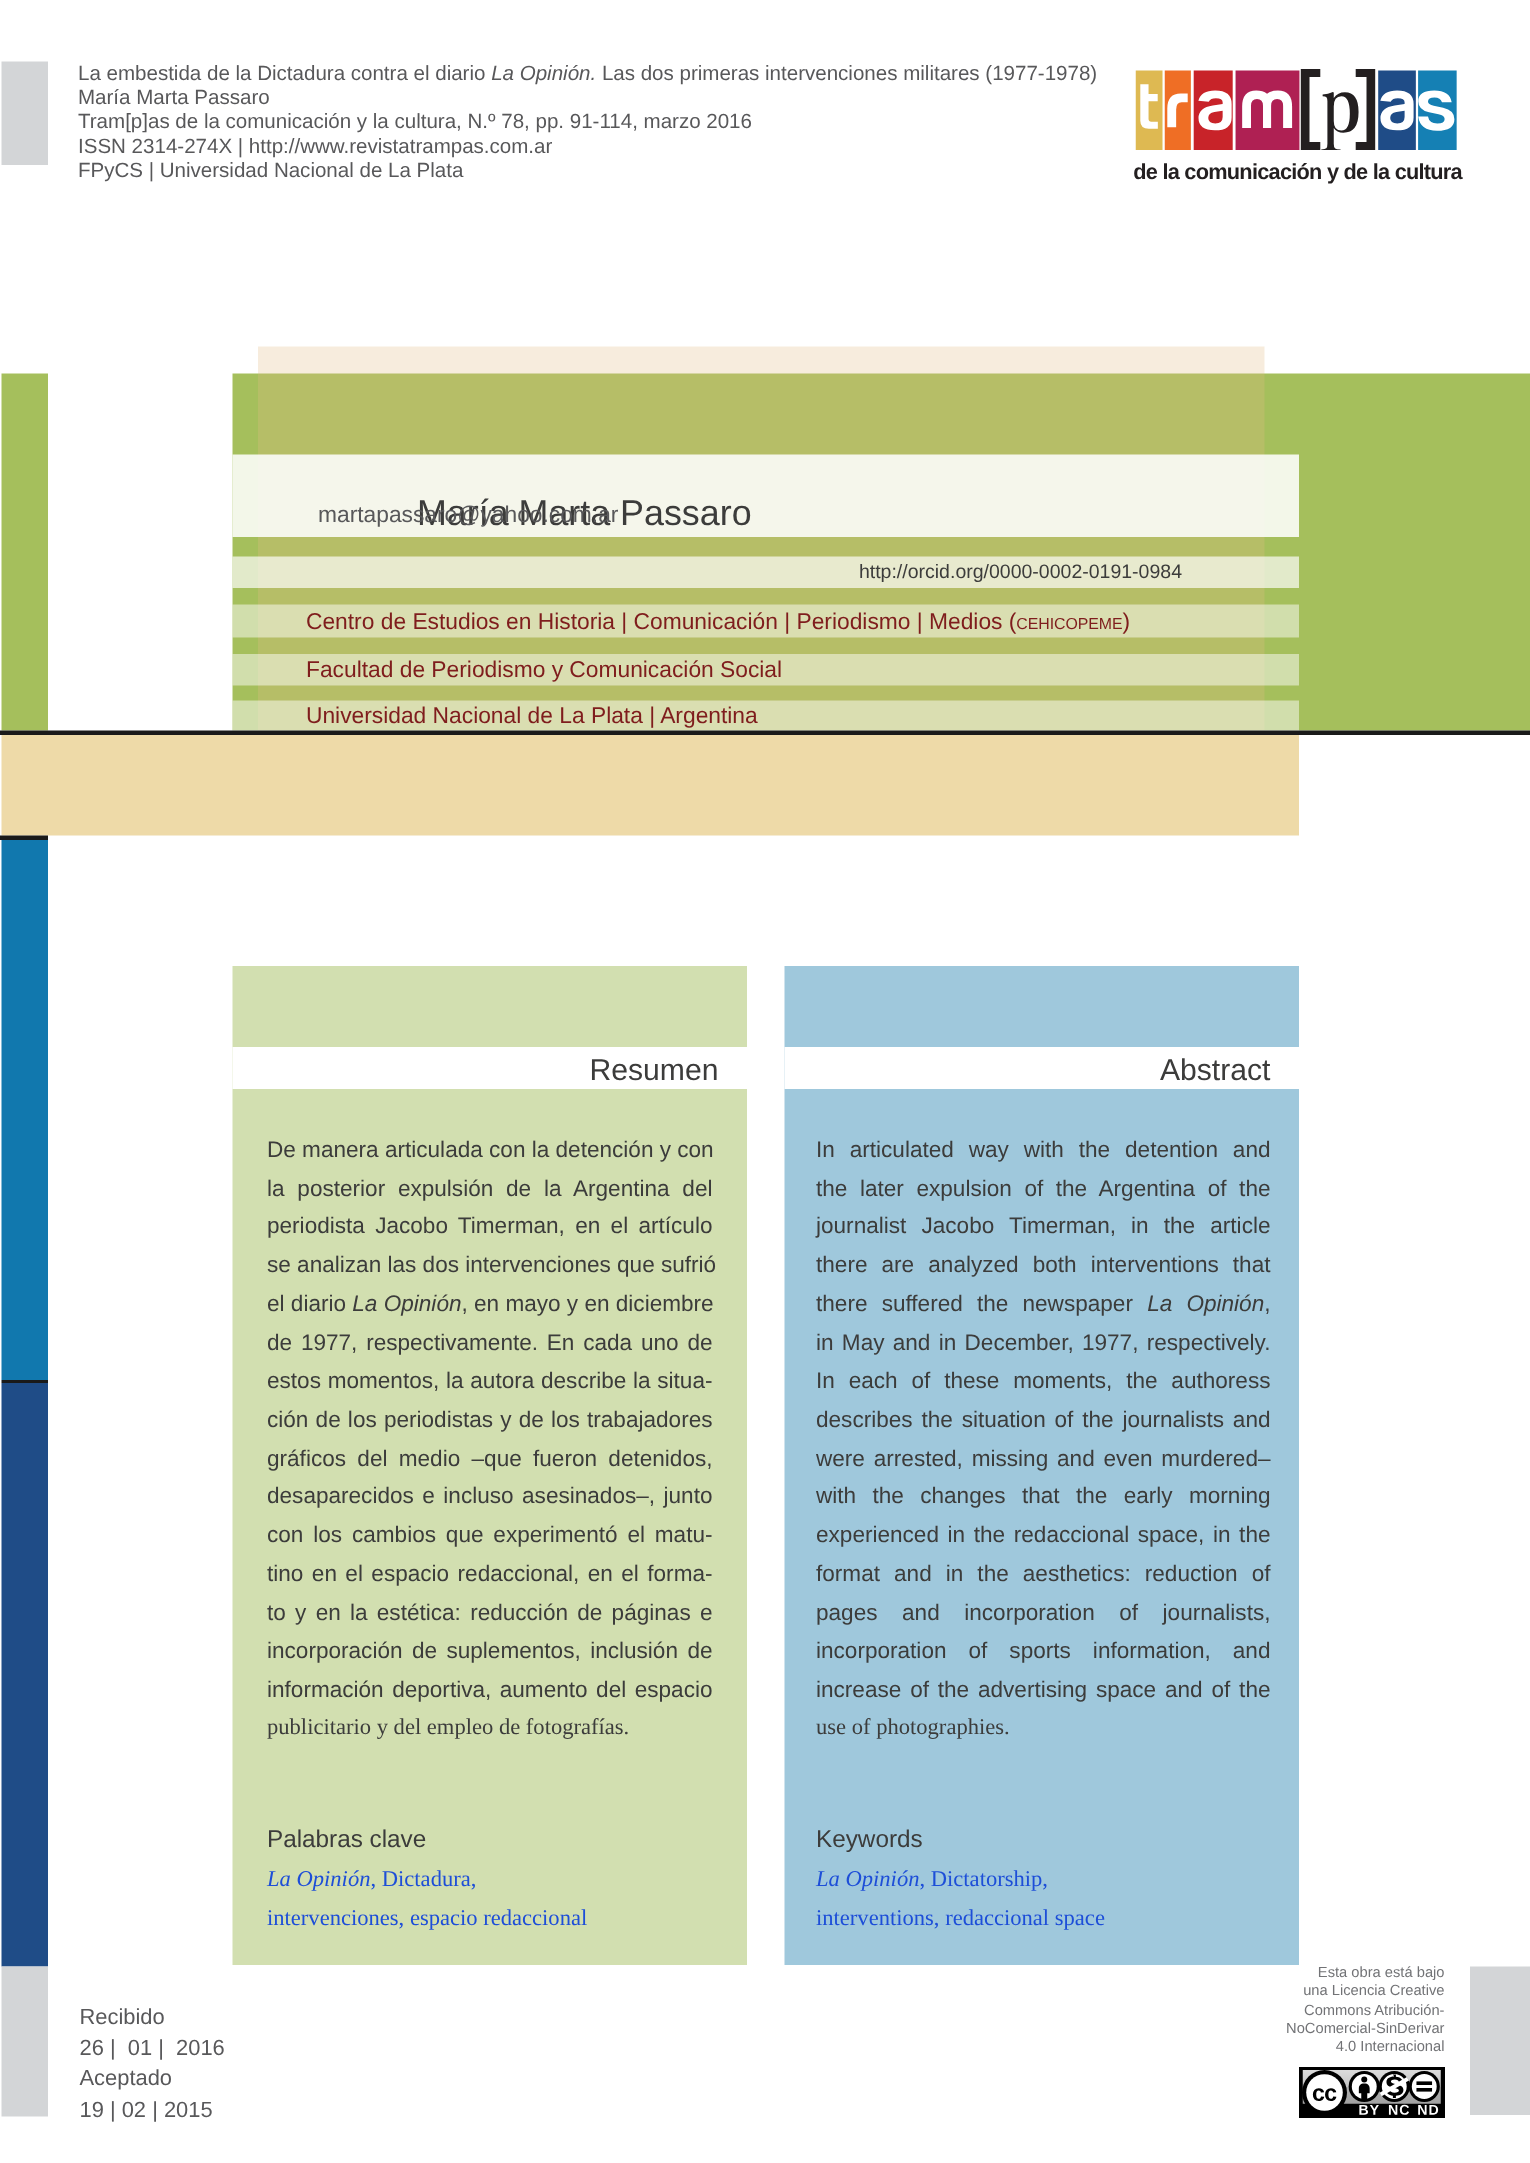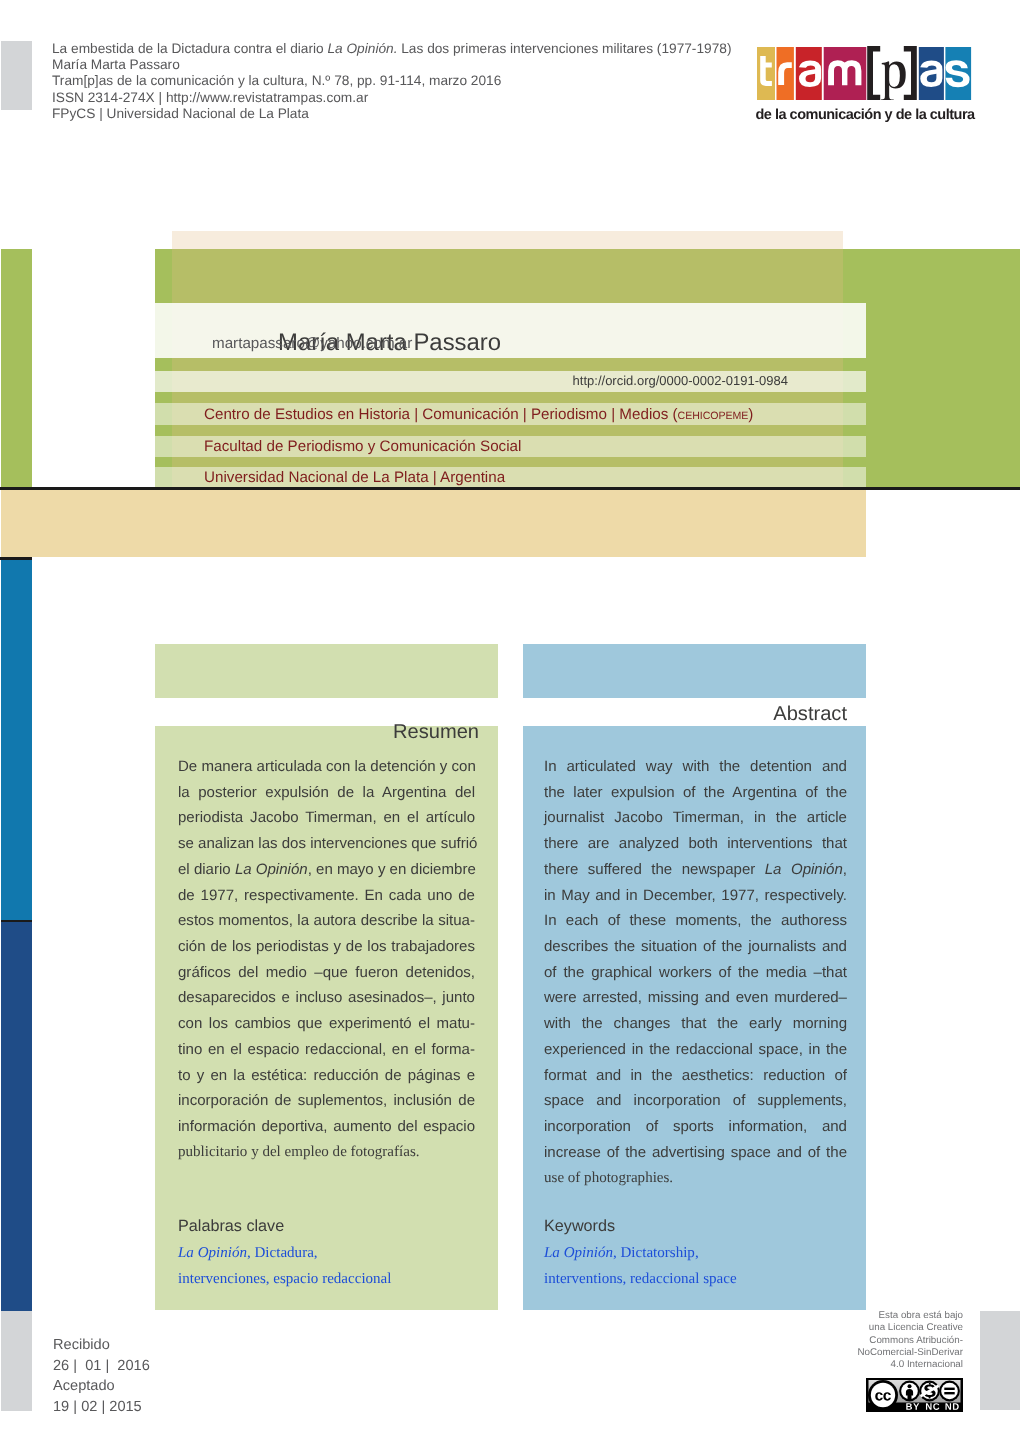--- a/index.html
+++ b/index.html
@@ -39,21 +39,21 @@
   #author-orcid{left:200px;top:373px;width:588px;text-align:right;font-size:13px;color:#3c3c3b;}
   .aff{position:absolute;left:204px;font-size:15.2px;color:#7f1d1d;white-space:nowrap;}
   .aff .sc{font-size:10.6px;letter-spacing:-0.05px;}
   
   #resbox{left:155px;top:644px;width:343px;height:666px;background:#d2dfb0;}
   #abstbox{left:523px;top:644px;width:343px;height:666px;background:#9fc8dc;}
   .whiteband{position:absolute;top:698px;height:28px;background:#ffffff;}
   #wb1{left:155px;width:343px;}
   #wb2{left:523px;width:343px;}
   .sect-title{position:absolute;top:703px;font-size:20.1px;color:#3c3c3b;text-align:right;}
-  #res-title{left:155px;width:324px;margin-top:18px;}
+  #res-title{left:155px;width:324px;}
   #abst-title{left:523px;width:324px;}
   .body-col{position:absolute;font-size:15.05px;color:#3c3c3b;}
   .ln{margin:0;height:25.72px;line-height:25.72px;text-align:justify;text-align-last:justify;
       white-space:nowrap;overflow:visible;}
   .ln.lastln{text-align-last:left;white-space:normal;font-family:Liberation Serif, serif;}
   #res-body{left:178px;top:754px;width:297px;}
   #abst-body{left:544px;top:754px;width:303px;}
   .body-col i{font-style:italic;}
   .kw-title{position:absolute;font-size:16.2px;line-height:21px;color:#3c3c3b;}
   .kw-body{position:absolute;width:310px;font-size:15.05px;color:#1d4ed8;}
@@ -169,26 +169,25 @@
   </div>
 <div class="abs body-col" id="abst-body">
     <p class="ln">In articulated way with the detention and</p>
     <p class="ln">the later expulsion of the Argentina of the</p>
     <p class="ln">journalist Jacobo Timerman, in the article</p>
     <p class="ln">there are analyzed both interventions that</p>
     <p class="ln">there suffered the newspaper <i>La Opinión</i>,</p>
     <p class="ln">in May and in December, 1977, respectively.</p>
     <p class="ln">In each of these moments, the authoress</p>
     <p class="ln">describes the situation of the journalists and</p>
-    <p class="ln">of the graphical workers of the media –that</p>
     <p class="ln">were arrested, missing and even murdered–</p>
     <p class="ln">with the changes that the early morning</p>
     <p class="ln">experienced in the redaccional space, in the</p>
     <p class="ln">format and in the aesthetics: reduction of</p>
-    <p class="ln">space and incorporation of supplements,</p>
+    <p class="ln">pages and incorporation of journalists,</p>
     <p class="ln">incorporation of sports information, and</p>
     <p class="ln">increase of the advertising space and of the</p>
     <p class="ln lastln">use of photographies.</p>
   </div>
 <div class="abs kw-title" id="res-kwt">Palabras clave</div>
 <div class="abs kw-body" id="res-kwb">
     <p class="ln lastln"><i>La Opinión</i>, Dictadura,</p>
     <p class="ln lastln">intervenciones, espacio redaccional</p>
   </div>
 <div class="abs kw-title" id="abst-kwt">Keywords</div>

